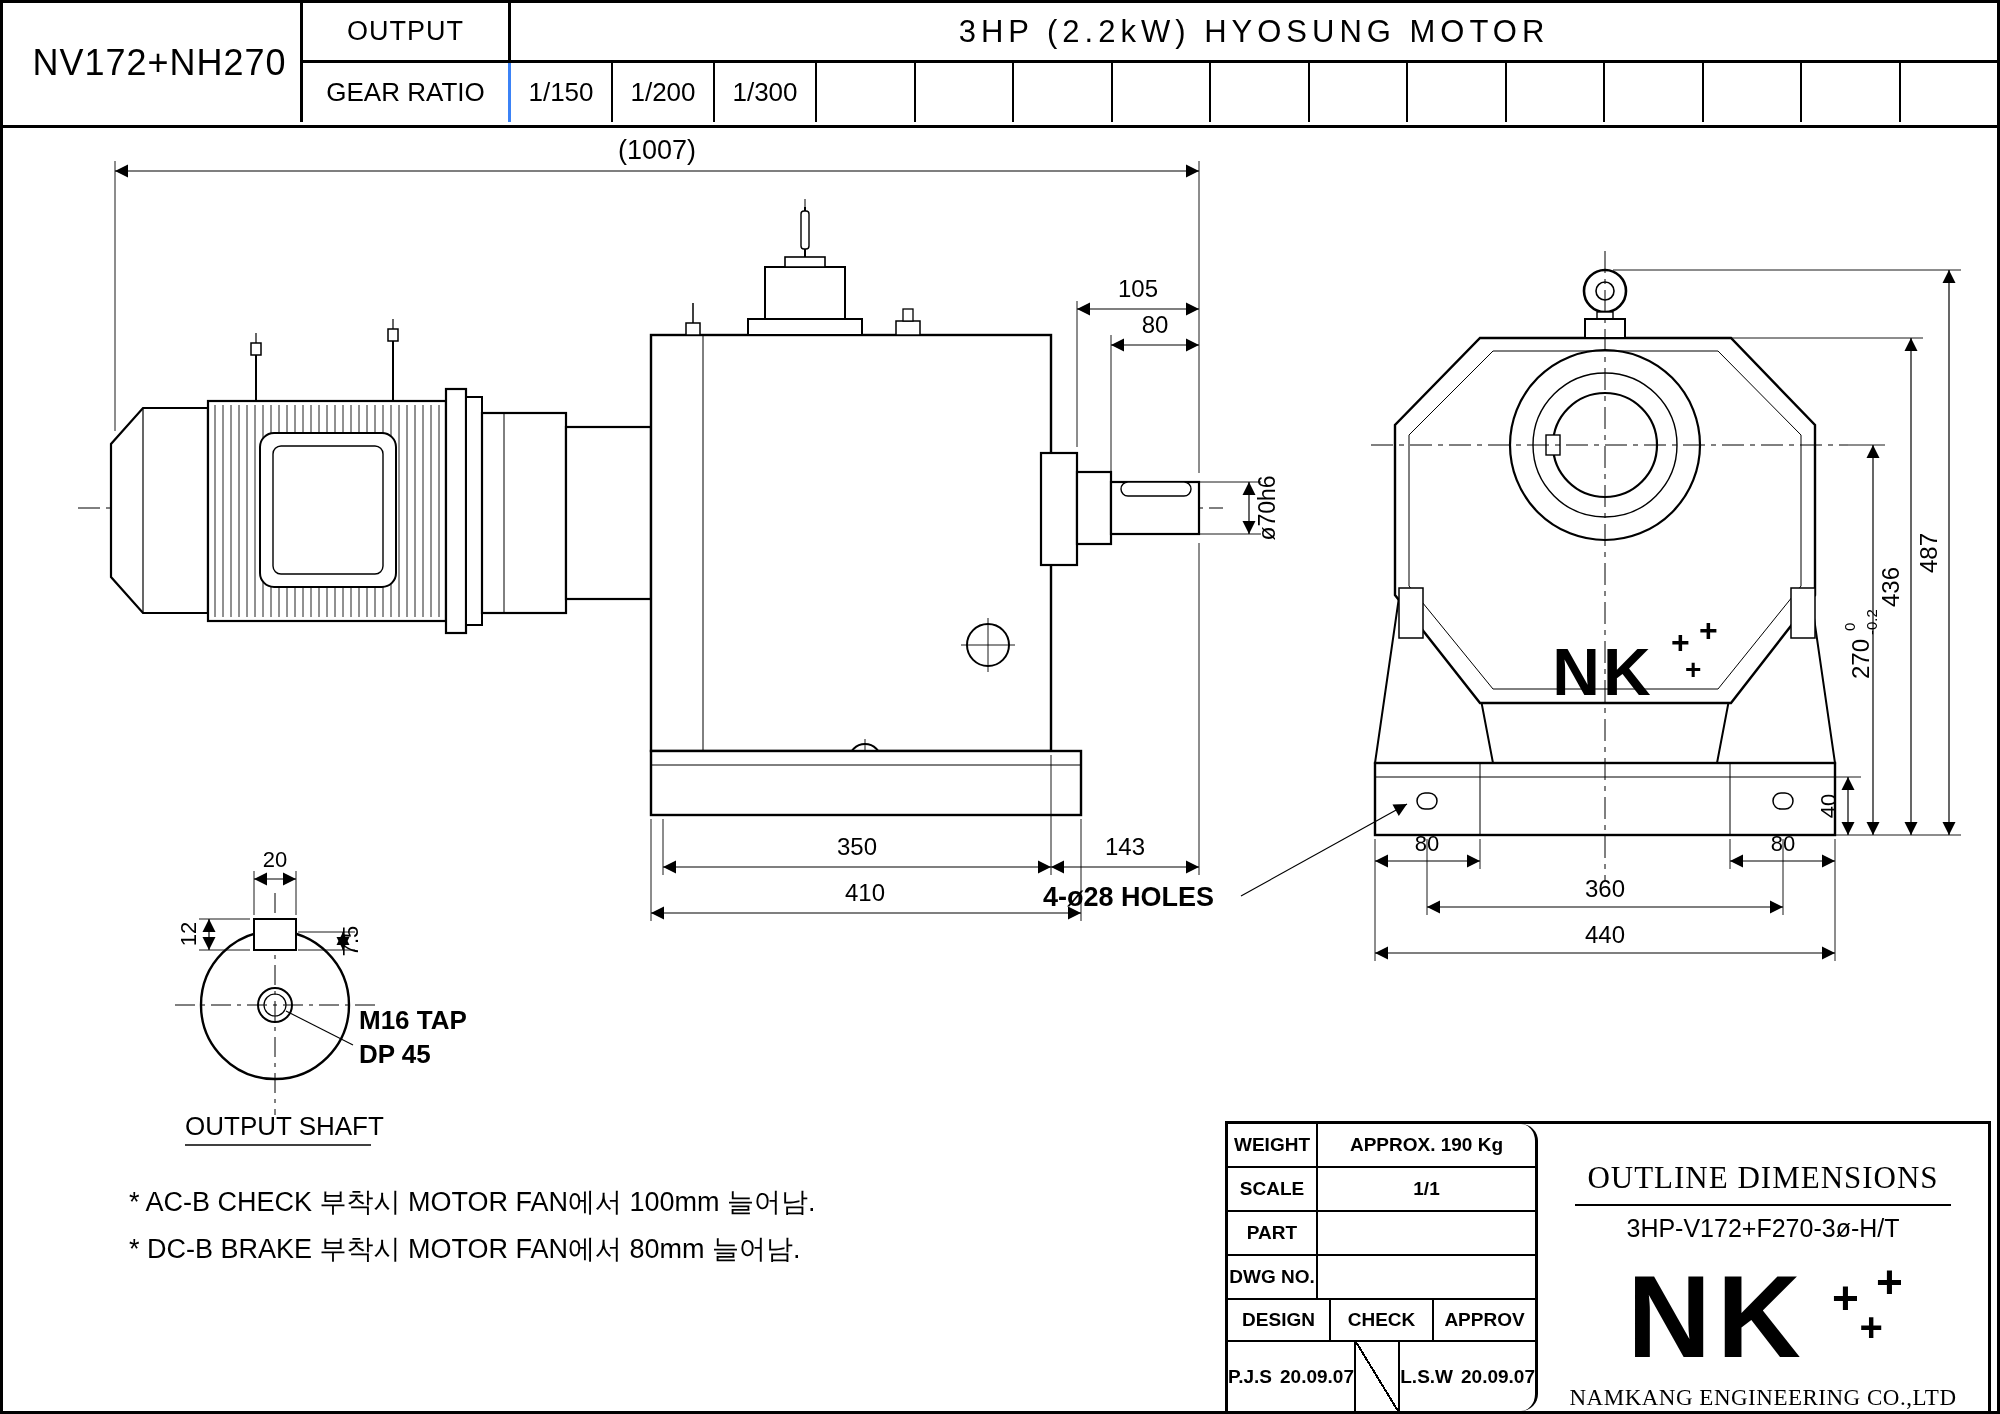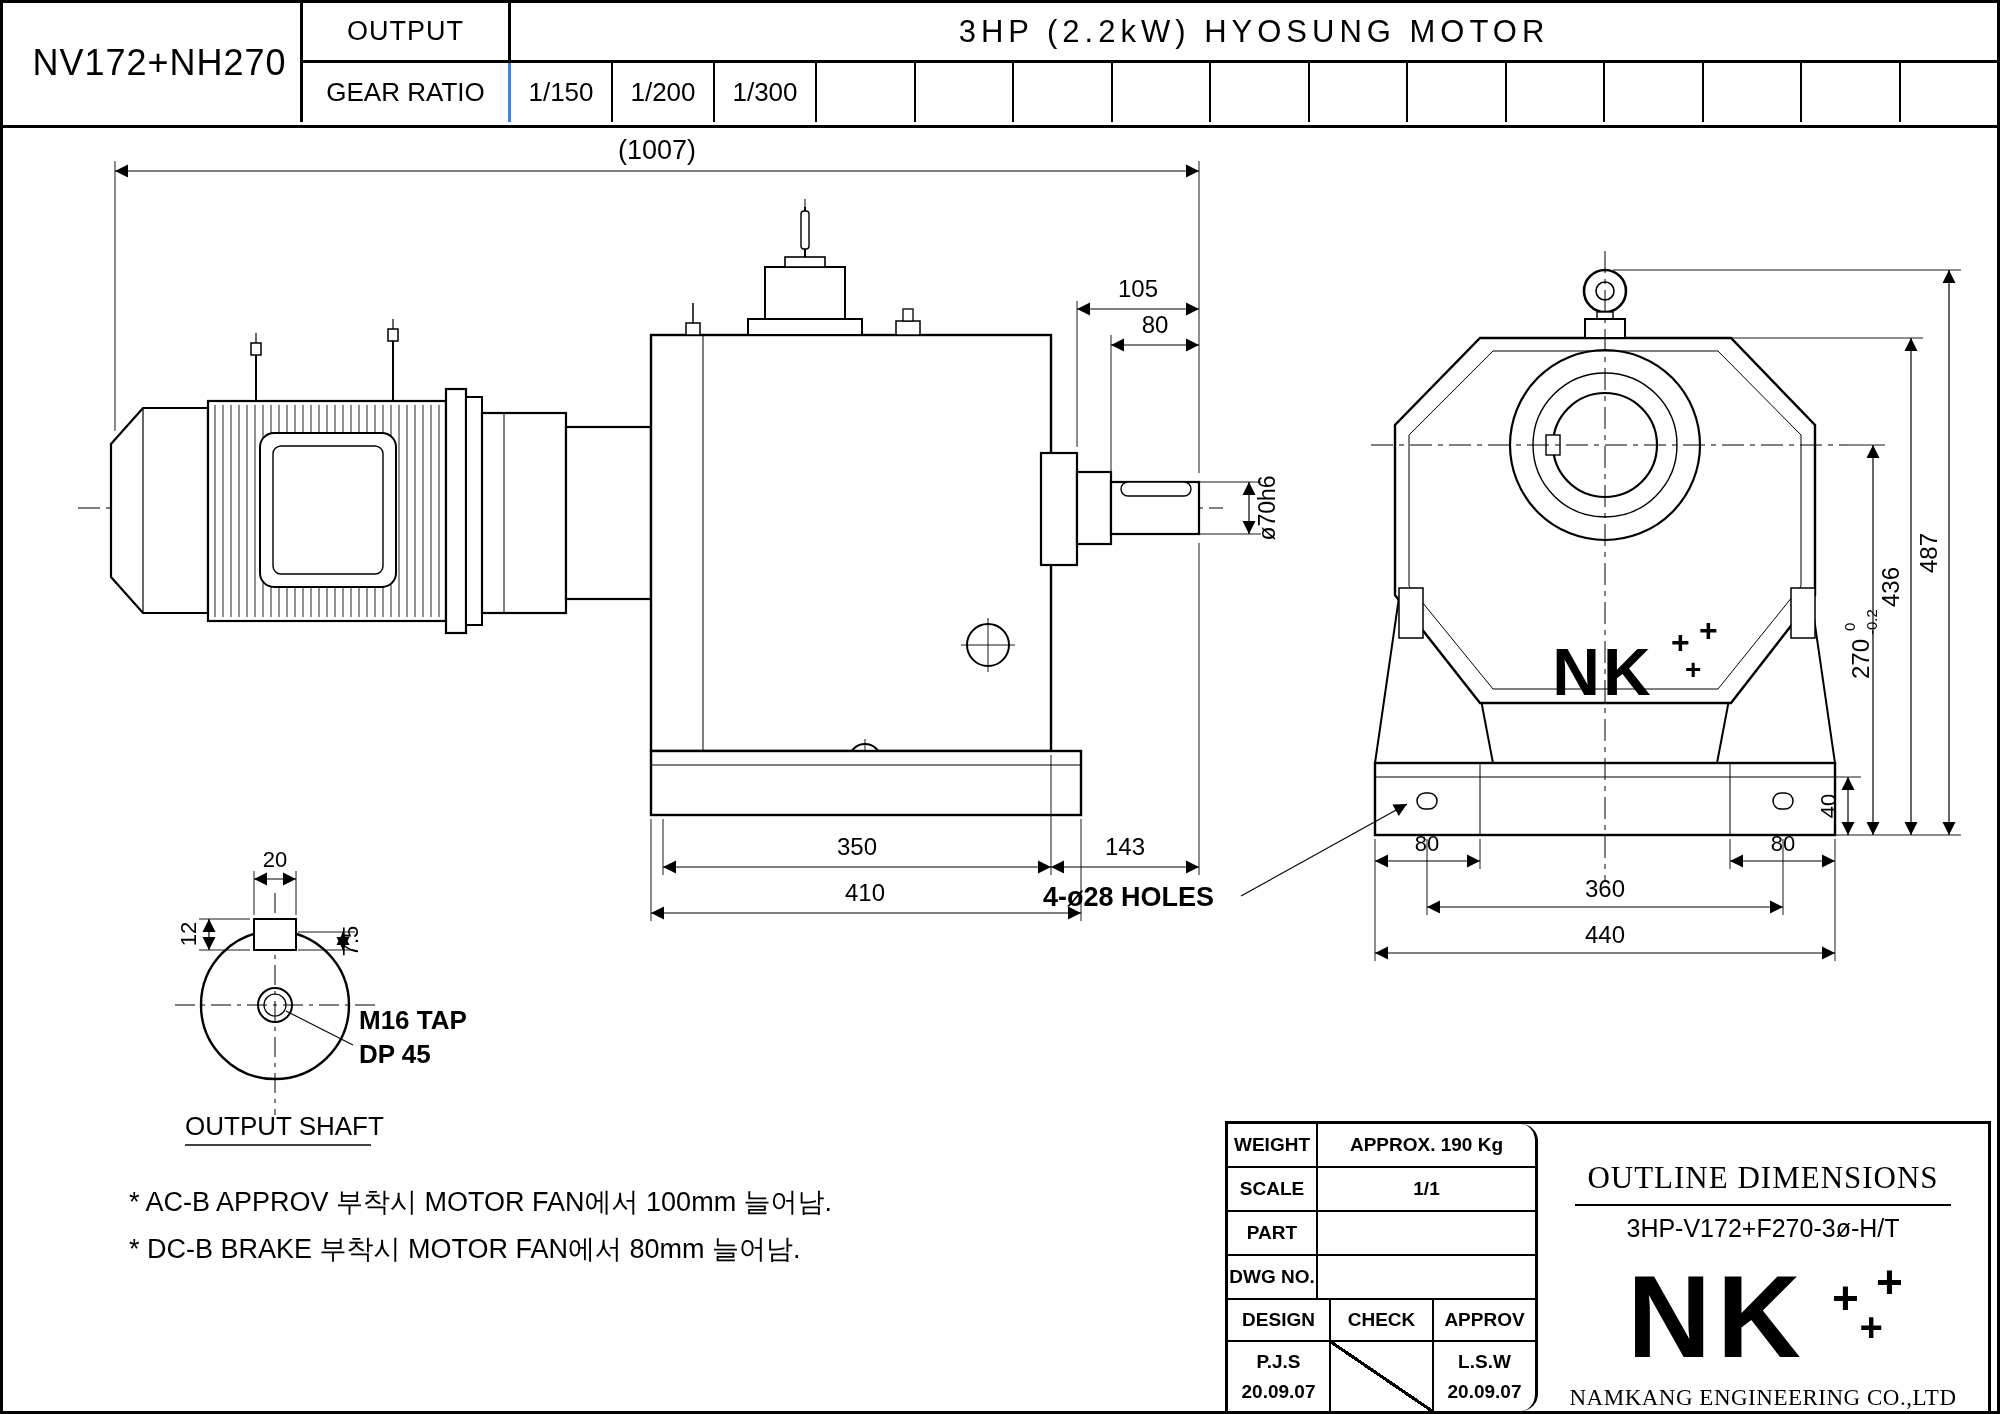--- a/index.html
+++ b/index.html
@@ -33,21 +33,21 @@
   .tb-table{width:310px;border-right:3px solid #000;display:flex;flex-direction:column;box-sizing:border-box;border-radius:17px;}
   .tb-row{display:flex;border-bottom:2.5px solid #000;height:44px;box-sizing:border-box;}
   .tb-row.r5{height:42px;}
   .tb-row.r6{flex:1;border-bottom:none;}
   .tb-cell-label{width:90px;border-right:2.5px solid #000;display:flex;align-items:center;
       justify-content:center;font-size:19px;font-weight:bold;box-sizing:border-box;}
   .tb-cell-value{flex:1;display:flex;align-items:center;justify-content:center;font-size:19px;font-weight:bold;}
   .tb-third{flex:1;border-right:2.5px solid #000;display:flex;align-items:center;justify-content:center;
       font-size:19px;font-weight:bold;box-sizing:border-box;}
   .tb-third.lastc{border-right:none;}
-  .tb-sign{flex:1;border-right:2.5px solid #000;display:flex;flex-direction:column;align-items:center;
+  .tb-sign{flex:1;border-right:2.5px solid #000;display:flex;flex-direction:row;align-items:center;
       justify-content:center;font-size:19px;font-weight:bold;gap:8px;box-sizing:border-box;}
   .tb-sign.lastc{border-right:none;}
   .tb-diag{flex:1;border-right:2.5px solid #000;box-sizing:border-box;
       background:linear-gradient(to top right,transparent 48.6%,#000 48.6%,#000 51.4%,transparent 51.4%);}
   .tb-right{flex:1;display:flex;flex-direction:column;align-items:center;padding-top:16px;}
   .doc-title{font-family:"Liberation Serif",serif;font-size:31px;letter-spacing:1px;
       border-bottom:2.5px solid #000;padding:0 12px 8px;margin-top:20px;}
   .doc-code{font-family:Liberation Sans, sans-serif;font-size:25px;margin-top:8px;}
   .big-logo{position:relative;margin-top:20px;height:124px;padding-right:92px;}
   .nk{font-size:116px;font-weight:900;letter-spacing:6px;line-height:108px;}
@@ -332,21 +332,21 @@
       <line x1="350" y1="1042" x2="283" y2="1008" stroke-width="1.1"></line>
       <text x="356" y="1026" font-size="26" font-weight="bold" stroke="none">M16 TAP</text>
       <text x="356" y="1060" font-size="26" font-weight="bold" stroke="none">DP 45</text>
 
       <text x="182" y="1132" font-size="26" stroke="none">OUTPUT SHAFT</text>
       <line x1="182" y1="1142" x2="368" y2="1142" stroke-width="1.6"></line>
     </g>
   </svg>
 
   <div class="notes">
-    <div>* AC-B APPROV 부착시 MOTOR FAN에서 100mm 늘어남.</div>
+    <div>* AC-B CHECK 부착시 MOTOR FAN에서 100mm 늘어남.</div>
     <div>* DC-B BRAKE 부착시 MOTOR FAN에서 80mm 늘어남.</div>
   </div>
 
   <div class="tb">
     <div class="tb-table">
       <div class="tb-row">
         <div class="tb-cell-label">WEIGHT</div>
         <div class="tb-cell-value">APPROX. 190 Kg</div>
       </div>
       <div class="tb-row">

